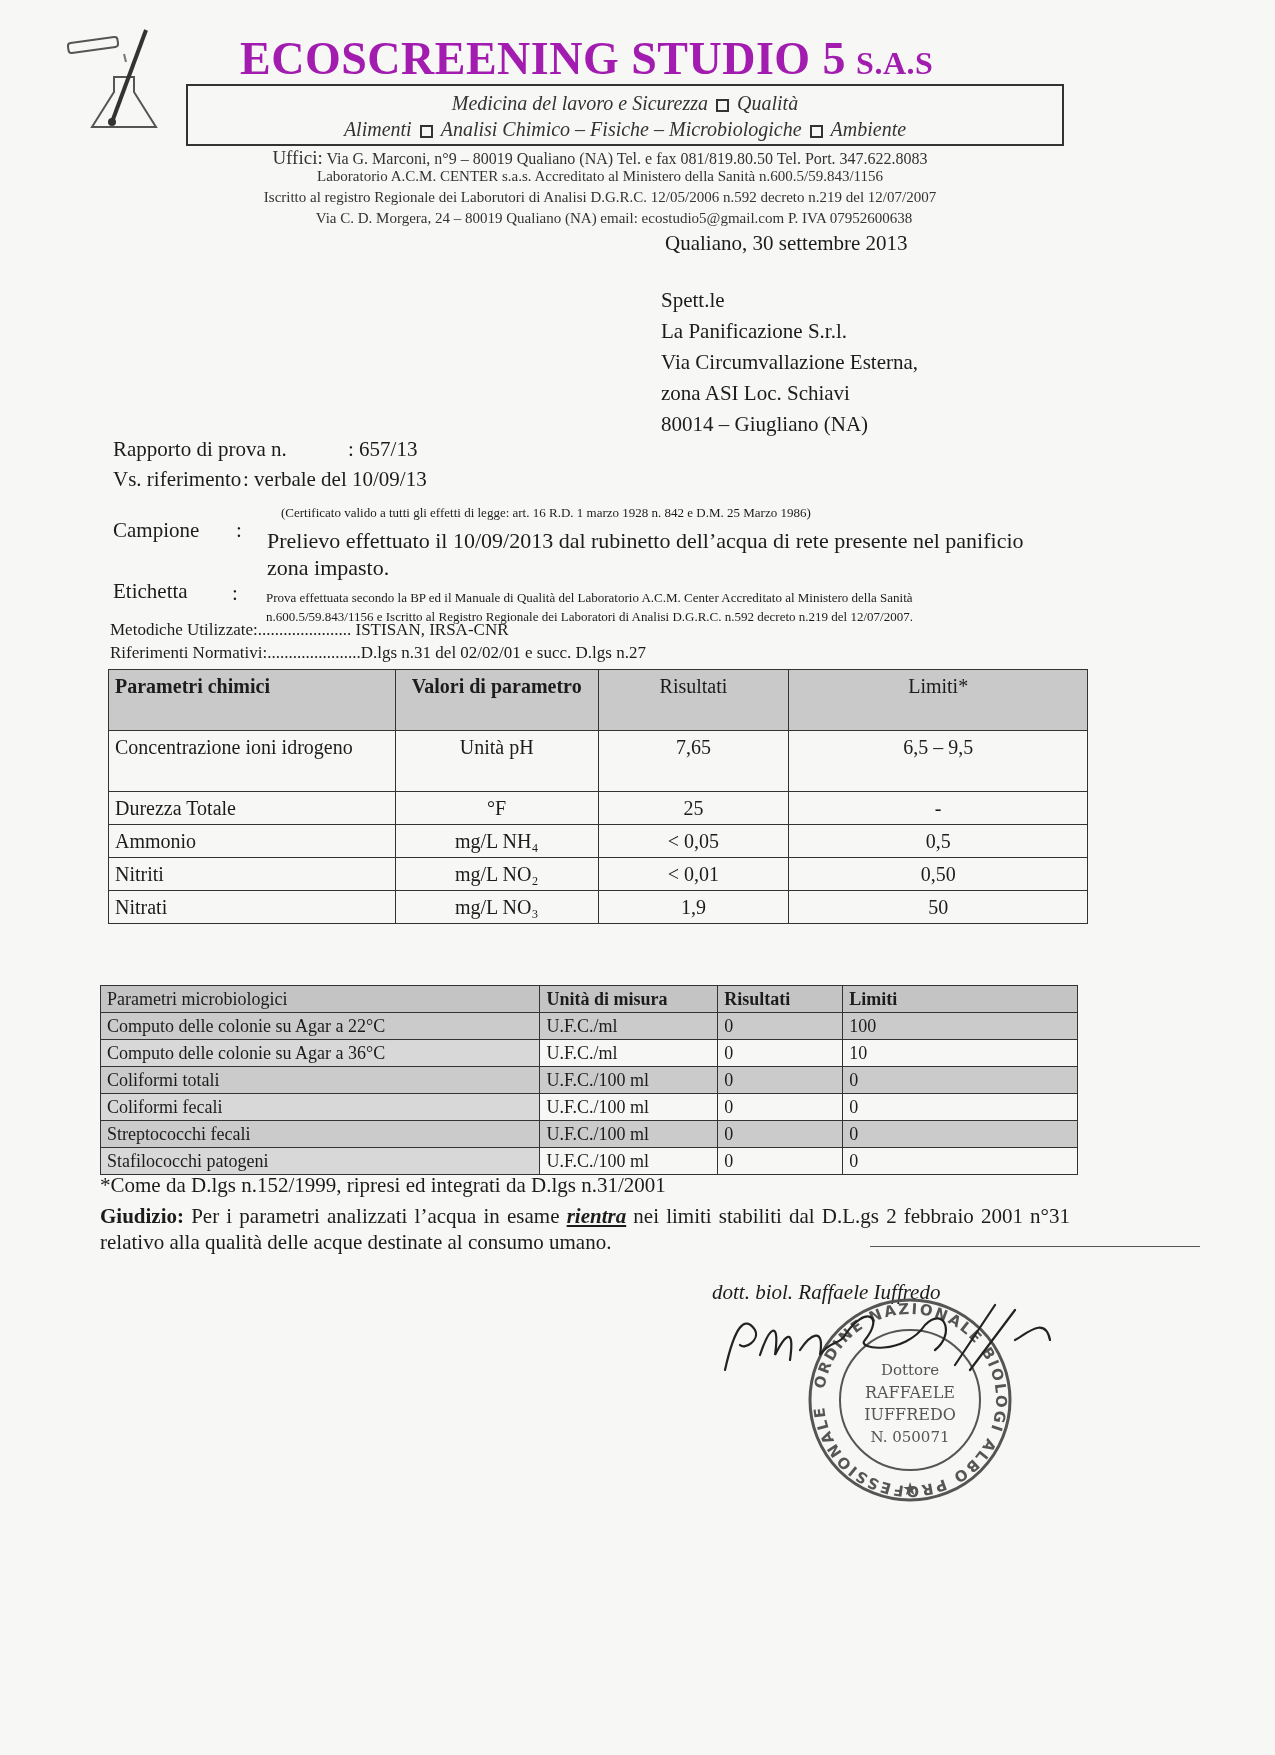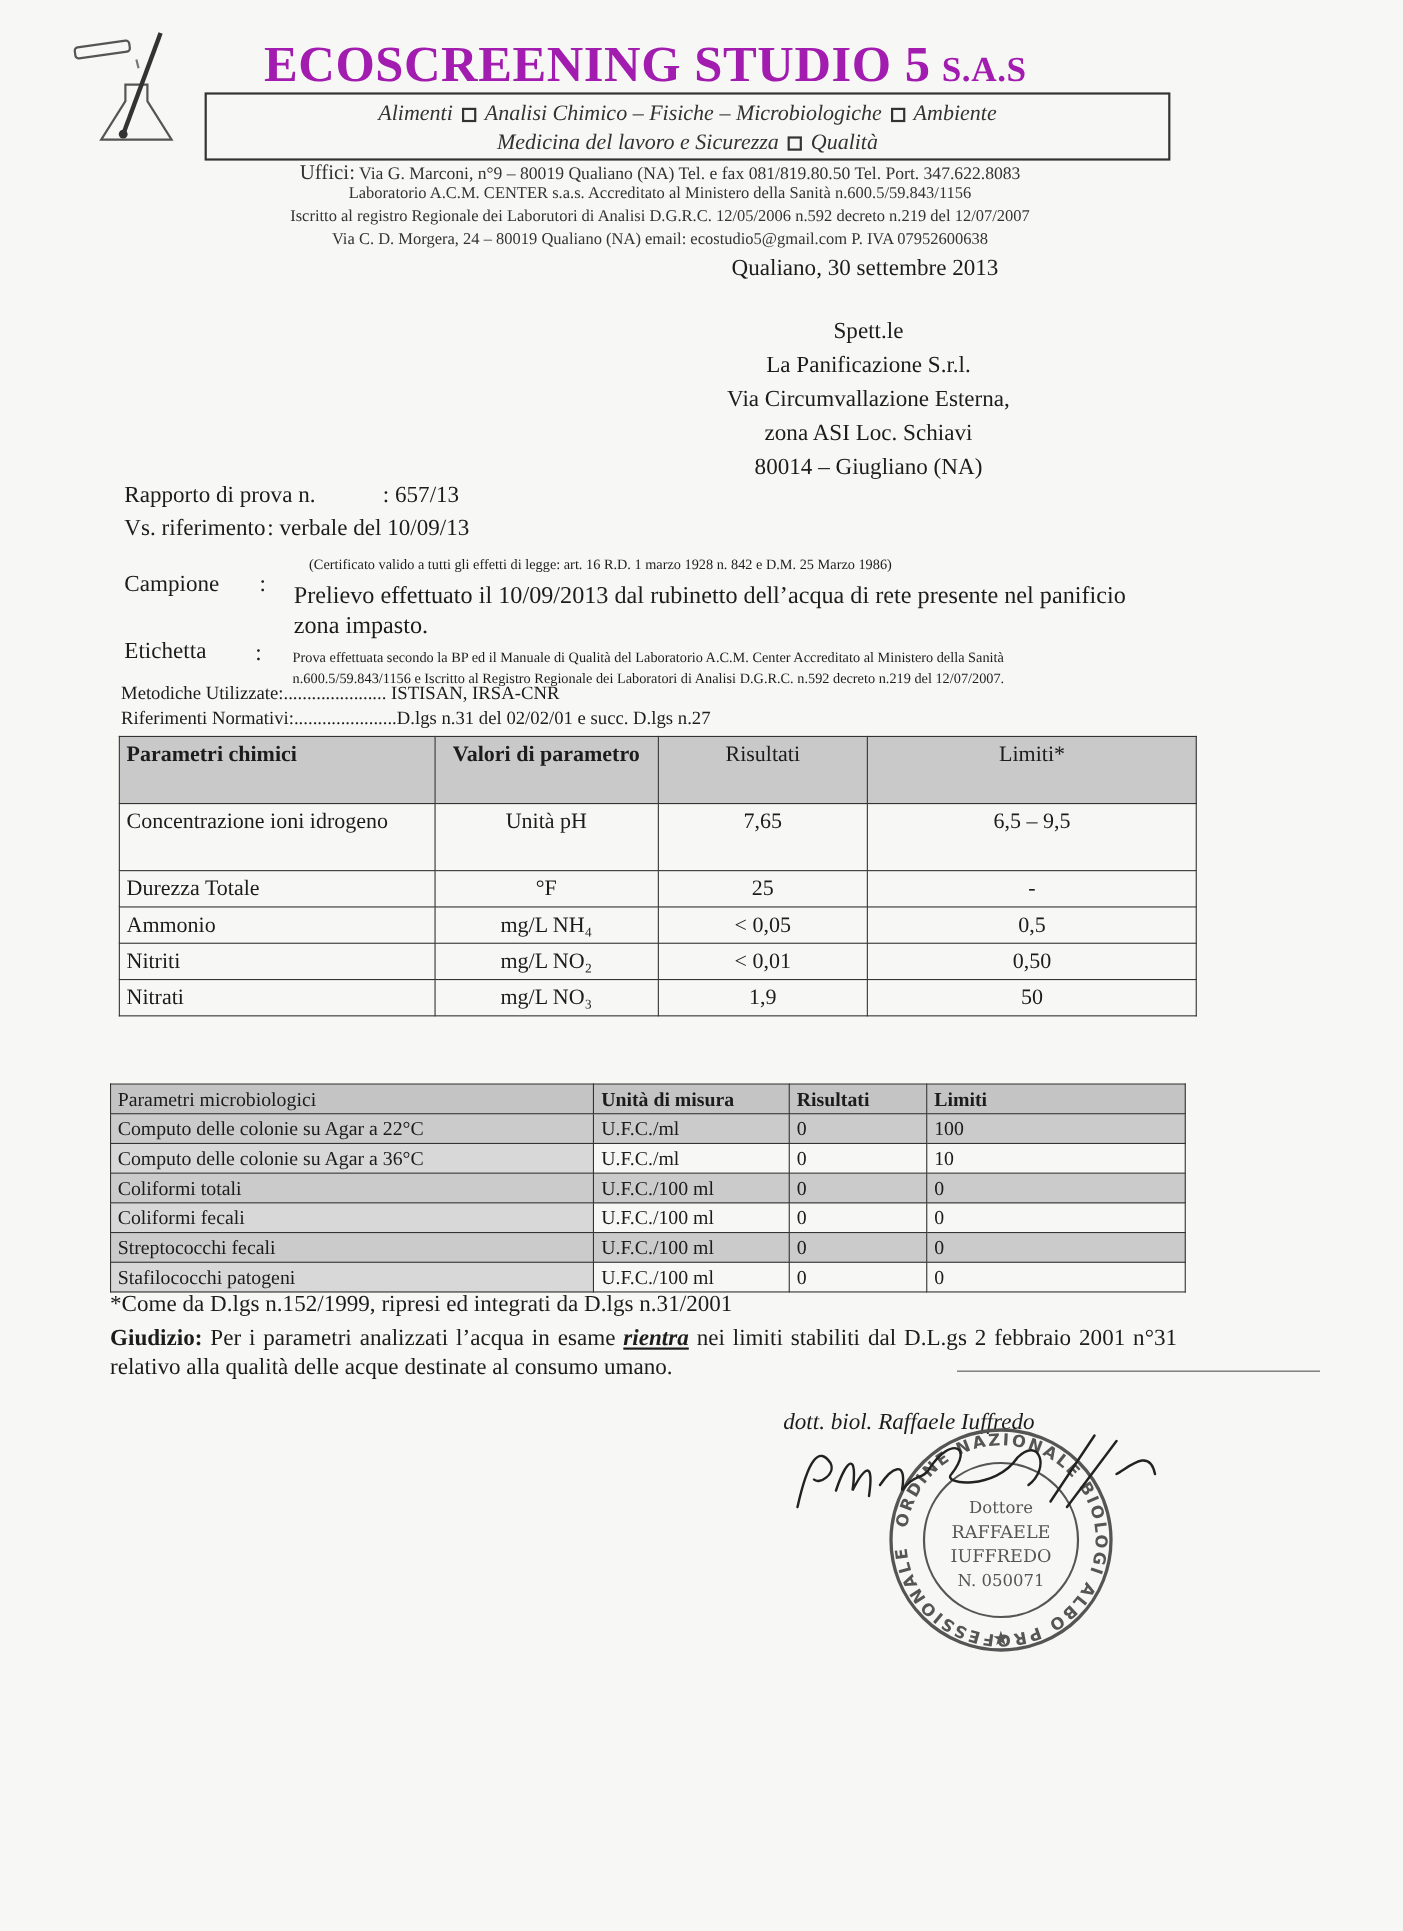--- a/index.html
+++ b/index.html
@@ -21,24 +21,24 @@
     border: 2px solid #333; box-sizing: border-box;
     text-align: center; font-style: italic; font-size: 20px; line-height: 26px;
     padding-top: 4px; color: #333;
   }
   .sq { display: inline-block; width: 9px; height: 9px; border: 2px solid #333; margin: 0 8px; vertical-align: middle; }
   .addr { left: 0; width: 1200px; text-align: center; font-size: 15px; color: #333; white-space: nowrap; }
   .addr1 { top: 147px; font-size: 16px; }
   .addr1 .lbl { font-size: 19px; }
   .addr2 { top: 168px; }
   .addr3 { top: 189px; }
-  .addr4 { top: 210px; }
+  .addr4 { top: 210px; margin-left: 14px; }
 
   .date { left: 665px; top: 231px; font-size: 21px; }
-  .recipient { left: 661px; top: 285px; font-size: 21px; line-height: 31px; text-align: center; }
+  .recipient { left: 661px; top: 285px; font-size: 21px; line-height: 31px; }
 
   .meta { font-size: 21px; white-space: nowrap; }
   .small { font-size: 13px; white-space: nowrap; }
 
   table { border-collapse: collapse; }
   .chem { left: 108px; top: 669px; width: 980px; font-size: 20px; }
   .chem td, .chem th {
     border: 1.5px solid #333; padding: 2px 6px; vertical-align: top; line-height: 28px;
   }
   .chem th { background: #c9c9c9; font-weight: bold; text-align: center; }
@@ -73,24 +73,24 @@
   <line x1="60" y1="32" x2="62" y2="40" stroke="#777" stroke-width="2"></line>
   <path d="M50 55 L50 70 L28 105 L92 105 L70 70 L70 55 Z" fill="none" stroke="#555" stroke-width="2"></path>
   <line x1="82" y1="8" x2="48" y2="100" stroke="#333" stroke-width="4"></line>
   <circle cx="48" cy="100" r="4" fill="#333"></circle>
 </svg>
 
 <div class="abs company"><span>ECOSCREENING STUDIO 5</span><span class="sas">S.A.S</span></div>
 
 <div class="abs tagbox">
   <div>
-    <span>Alimenti</span><span class="sq"></span><span>Analisi Chimico – Fisiche – Microbiologiche</span><span class="sq"></span><span>Ambiente</span>
+    <span>Medicina del lavoro e Sicurezza</span><span class="sq"></span><span>Qualità</span>
   </div>
   <div>
-    <span>Medicina del lavoro e Sicurezza</span><span class="sq"></span><span>Qualità</span>
+    <span>Alimenti</span><span class="sq"></span><span>Analisi Chimico – Fisiche – Microbiologiche</span><span class="sq"></span><span>Ambiente</span>
   </div>
 </div>
 
 <div class="abs addr addr1"><span class="lbl">Uffici:</span> <span>Via G. Marconi, n°9 – 80019 Qualiano (NA)  Tel. e fax 081/819.80.50 Tel. Port. 347.622.8083</span></div>
 <div class="abs addr addr2">Laboratorio A.C.M. CENTER s.a.s. Accreditato al Ministero della Sanità n.600.5/59.843/1156</div>
 <div class="abs addr addr3">Iscritto al registro Regionale dei Laborutori di Analisi D.G.R.C. 12/05/2006 n.592 decreto n.219 del 12/07/2007</div>
 <div class="abs addr addr4">Via C. D. Morgera, 24 – 80019 Qualiano (NA)   email: ecostudio5@gmail.com      P. IVA 07952600638</div>
 
 <div class="abs date">Qualiano, 30 settembre 2013</div>
 

